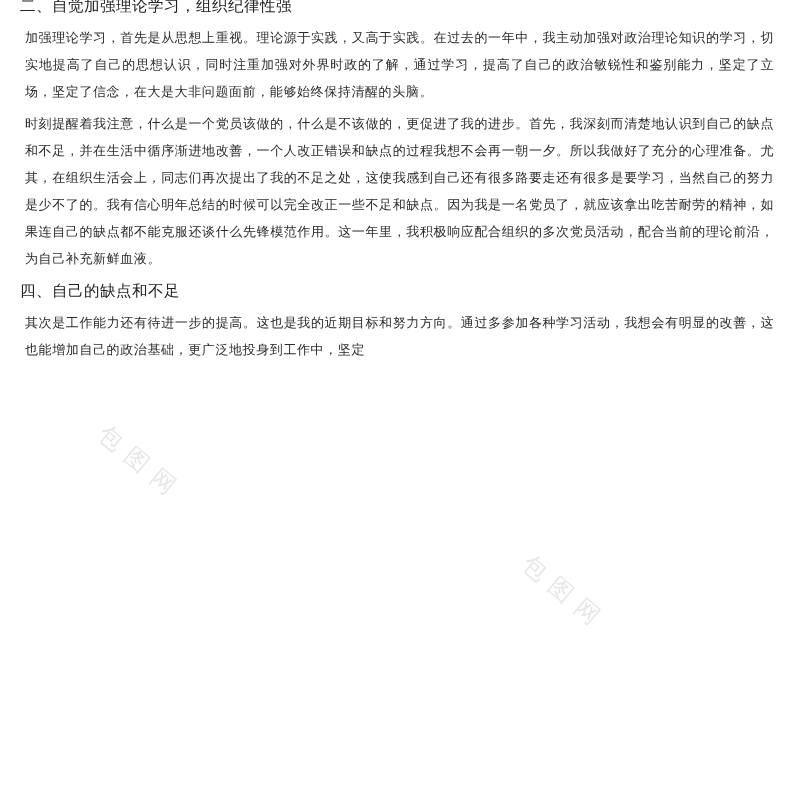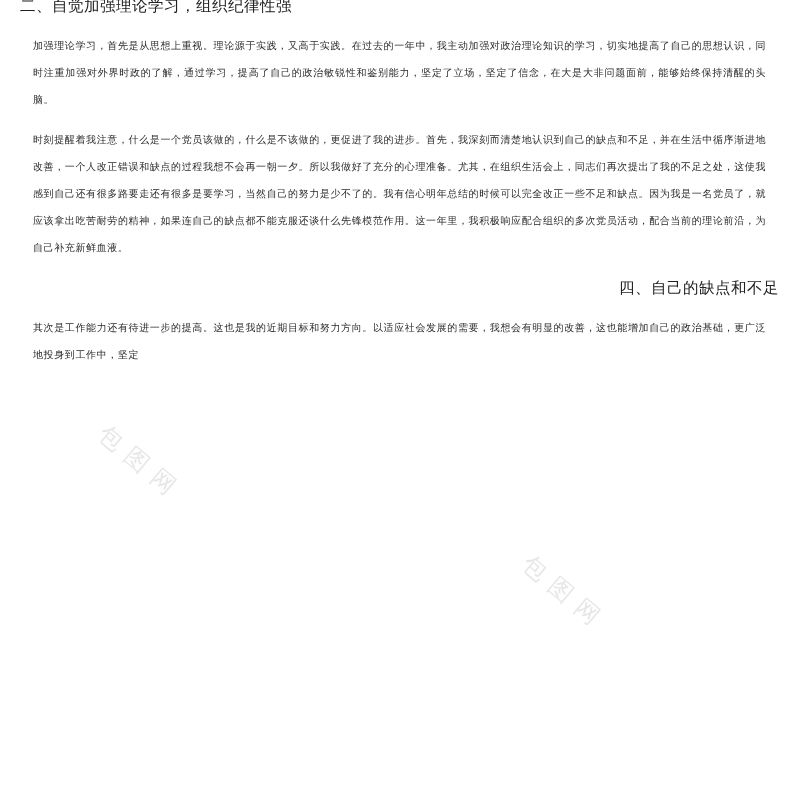--- a/index.html
+++ b/index.html
@@ -30,30 +30,30 @@
   }
   .doc h2 {
     margin: 0;
     font-size: 15.5px;
     font-weight: 500;
     line-height: 27px;
     letter-spacing: 0.5px;
     color: #222222;
   }
   .doc p {
-    margin: 13px;
-    font-size: 10px;
+    margin: 5px;
+    font-size: 13px;
     font-weight: 400;
     line-height: 27px;
     letter-spacing: 0.6px;
     text-align: justify;
     color: #2b2b2b;
   }
   .gap-s3 { margin-top: 40px; }
-  .gap-s4 { margin-top: 45px; text-align: right; }
+  .gap-s4 { margin-top: 45px; }
   
   .watermark-layer {
     position: absolute;
     inset: 0;
     z-index: 1;
     pointer-events: none;
   }
   .wm {
     position: absolute;
     font-size: 24px;
@@ -78,17 +78,17 @@
   </div>
 
   <div class="doc">
 
     <h2>二、自觉加强理论学习，组织纪律性强</h2>
     <p>加强理论学习，首先是从思想上重视。理论源于实践，又高于实践。在过去的一年中，我主动加强对政治理论知识的学习，切实地提高了自己的思想认识，同时注重加强对外界时政的了解，通过学习，提高了自己的政治敏锐性和鉴别能力，坚定了立场，坚定了信念，在大是大非问题面前，能够始终保持清醒的头脑。</p>
     <p>时刻提醒着我注意，什么是一个党员该做的，什么是不该做的，更促进了我的进步。首先，我深刻而清楚地认识到自己的缺点和不足，并在生活中循序渐进地改善，一个人改正错误和缺点的过程我想不会再一朝一夕。所以我做好了充分的心理准备。尤其，在组织生活会上，同志们再次提出了我的不足之处，这使我感到自己还有很多路要走还有很多是要学习，当然自己的努力是少不了的。我有信心明年总结的时候可以完全改正一些不足和缺点。因为我是一名党员了，就应该拿出吃苦耐劳的精神，如果连自己的缺点都不能克服还谈什么先锋模范作用。这一年里，我积极响应配合组织的多次党员活动，配合当前的理论前沿，为自己补充新鲜血液。</p>
 
 
     <h2 class="gap-s4">四、自己的缺点和不足</h2>
-    <p>其次是工作能力还有待进一步的提高。这也是我的近期目标和努力方向。以适应社会发展的需要，我想会有明显的改善，这也能增加自己的政治基础，更广泛地投身到工作中，坚定</p>
+    <p>其次是工作能力还有待进一步的提高。这也是我的近期目标和努力方向。通过多参加各种学习活动，我想会有明显的改善，这也能增加自己的政治基础，更广泛地投身到工作中，坚定</p>
 
   </div>
 
 </div>
 
 </body></html>

